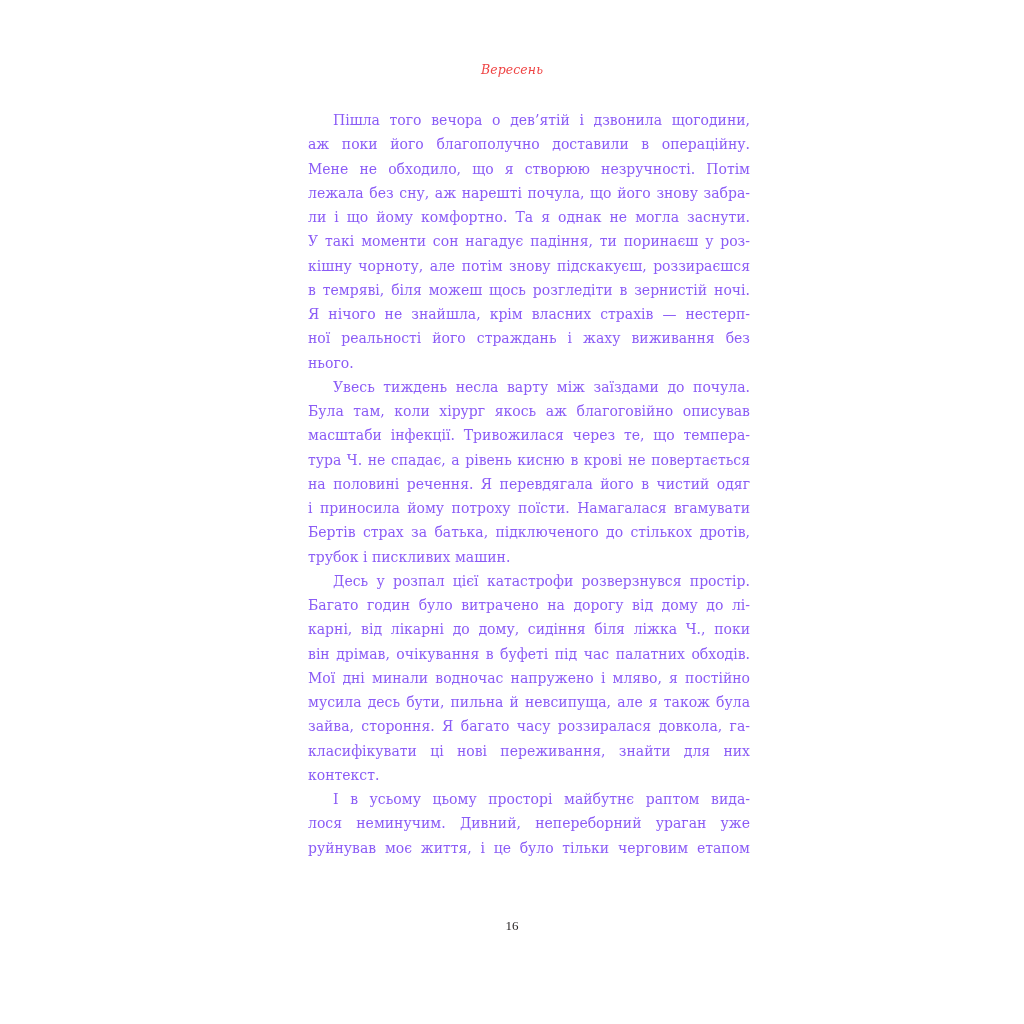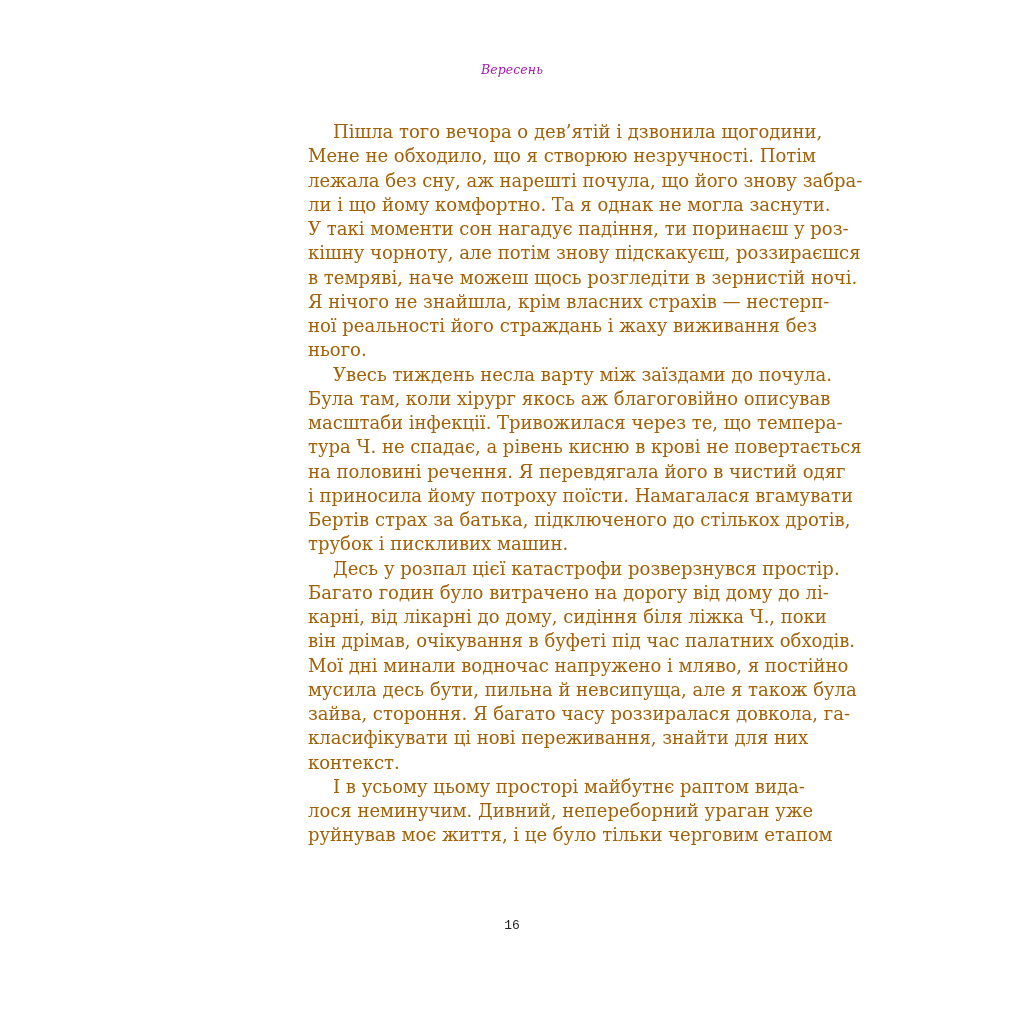--- a/index.html
+++ b/index.html
@@ -22,73 +22,74 @@
   }
   .running-head {
     position: absolute;
     top: 62px;
     left: 0;
     width: 1024px;
     text-align: center;
     font-family: "DejaVu Serif", serif;
     font-style: italic;
     font-size: 12.5px;
-    color: #a21caf;
+    color: #ef4444;
     letter-spacing: 0.1px;
   }
   .body-text {
     position: absolute;
     left: 308px;
-    top: 120px;
+    top: 108px;
     width: 442px;
     font-family: "DejaVu Serif", serif;
-    font-size: 18px;
+    font-size: 14px;
     line-height: 24.25px;
-    color: #a16207;
+    color: #8b5cf6;
   }
   .line {
     display: block;
     white-space: nowrap;
     text-align: justify;
     text-align-last: justify;
     height: 24.25px;
   }
   .line.last {
     text-align-last: left;
   }
   .line.indent {
     padding-left: 25px;
   }
   .folio {
     position: absolute;
     top: 918px;
     left: 0;
     width: 1024px;
     text-align: center;
-    font-family: Liberation Mono, monospace;
+    font-family: Liberation Serif, serif;
     font-size: 13px;
     color: #231f20;
   }
 </style>
 </head>
 <body>
 
 <div class="page">
   <div class="running-head">Вересень</div>
 
   <div class="body-text">
 
     <div>
       <span class="line indent">Пішла того вечора о дев’ятій і дзвонила щогодини,</span>
+      <span class="line">аж поки його благополучно доставили в операційну.</span>
       <span class="line">Мене не обходило, що я створюю незручності. Потім</span>
       <span class="line">лежала без сну, аж нарешті почула, що його знову забра-</span>
       <span class="line">ли і що йому комфортно. Та я однак не могла заснути.</span>
       <span class="line">У такі моменти сон нагадує падіння, ти поринаєш у роз-</span>
       <span class="line">кішну чорноту, але потім знову підскакуєш, роззираєшся</span>
-      <span class="line">в темряві, наче можеш щось розгледіти в зернистій ночі.</span>
+      <span class="line">в темряві, біля можеш щось розгледіти в зернистій ночі.</span>
       <span class="line">Я нічого не знайшла, крім власних страхів — нестерп-</span>
       <span class="line">ної реальності його страждань і жаху виживання без</span>
       <span class="line last">нього.</span>
     </div>
 
     <div>
       <span class="line indent">Увесь тиждень несла варту між заїздами до почула.</span>
       <span class="line">Була там, коли хірург якось аж благоговійно описував</span>
       <span class="line">масштаби інфекції. Тривожилася через те, що темпера-</span>
       <span class="line">тура Ч. не спадає, а рівень кисню в крові не повертається</span>

